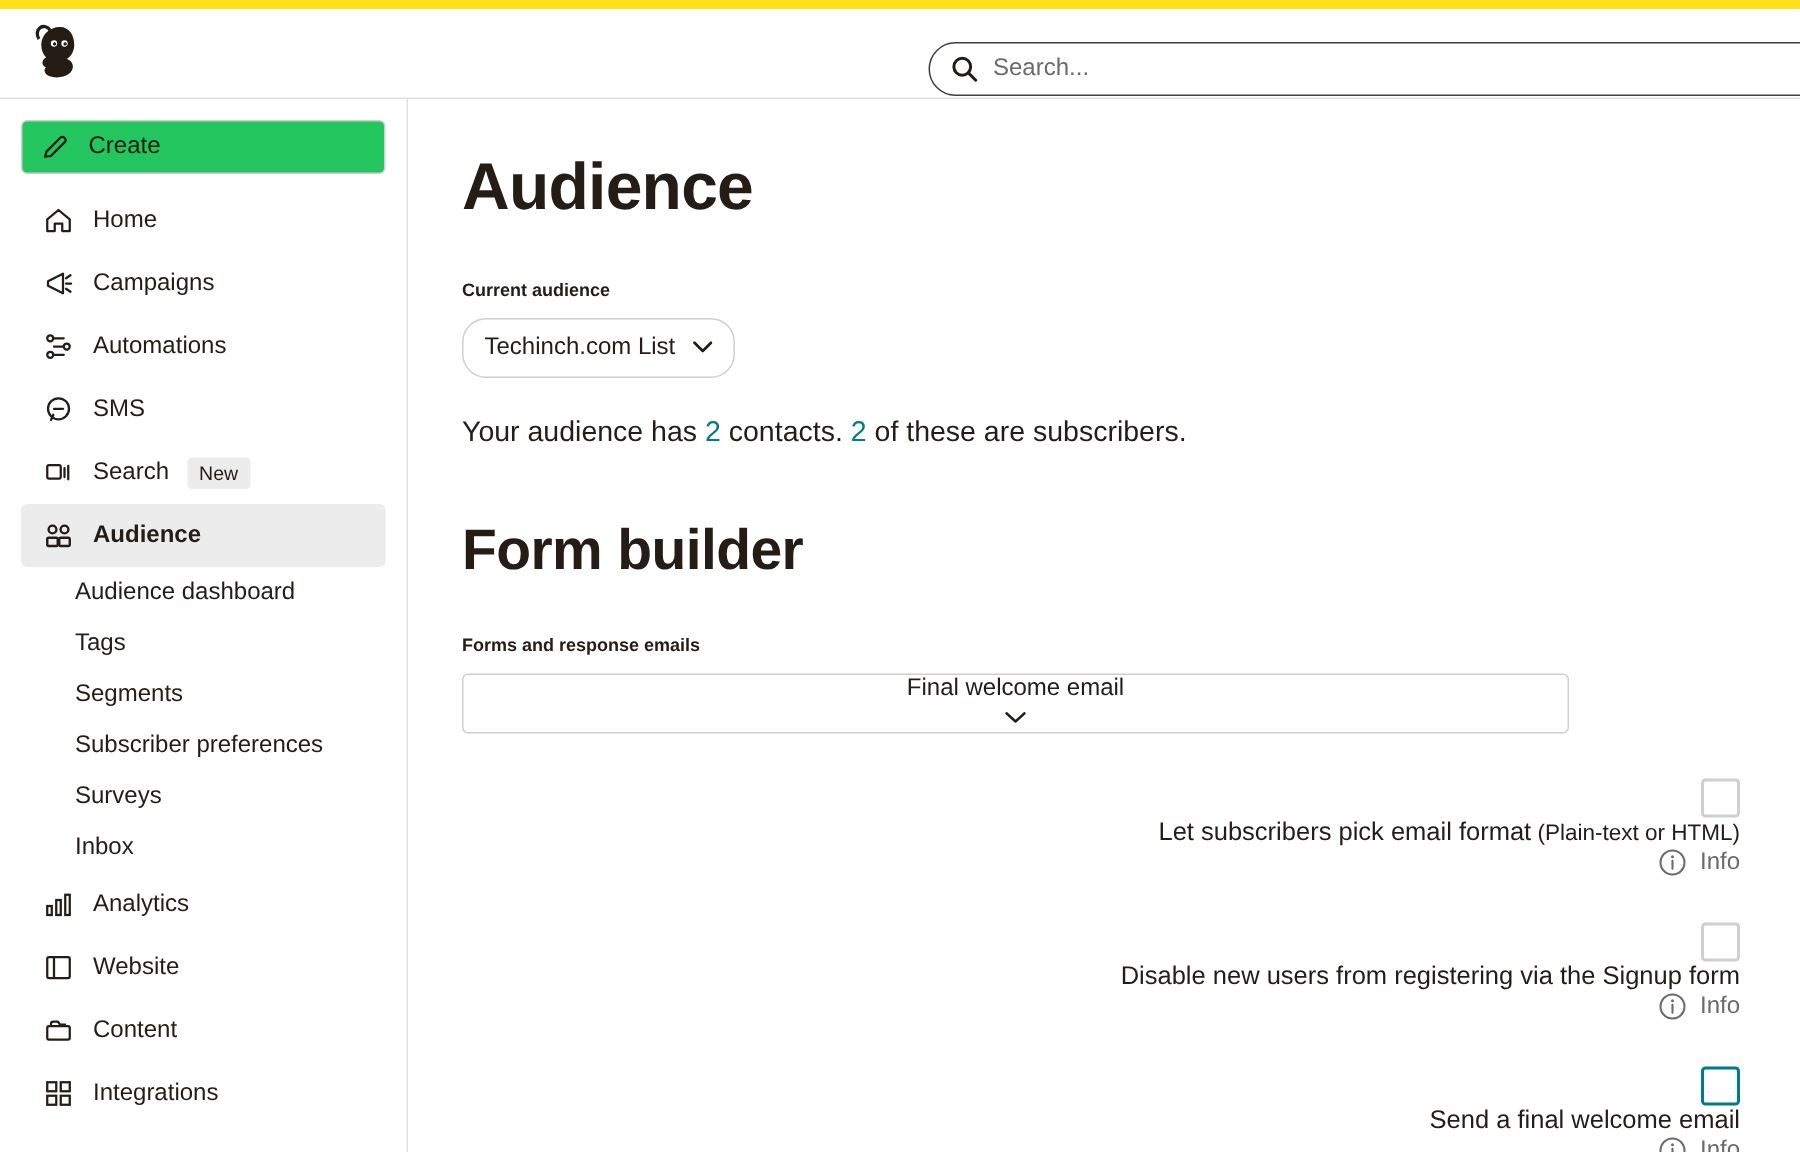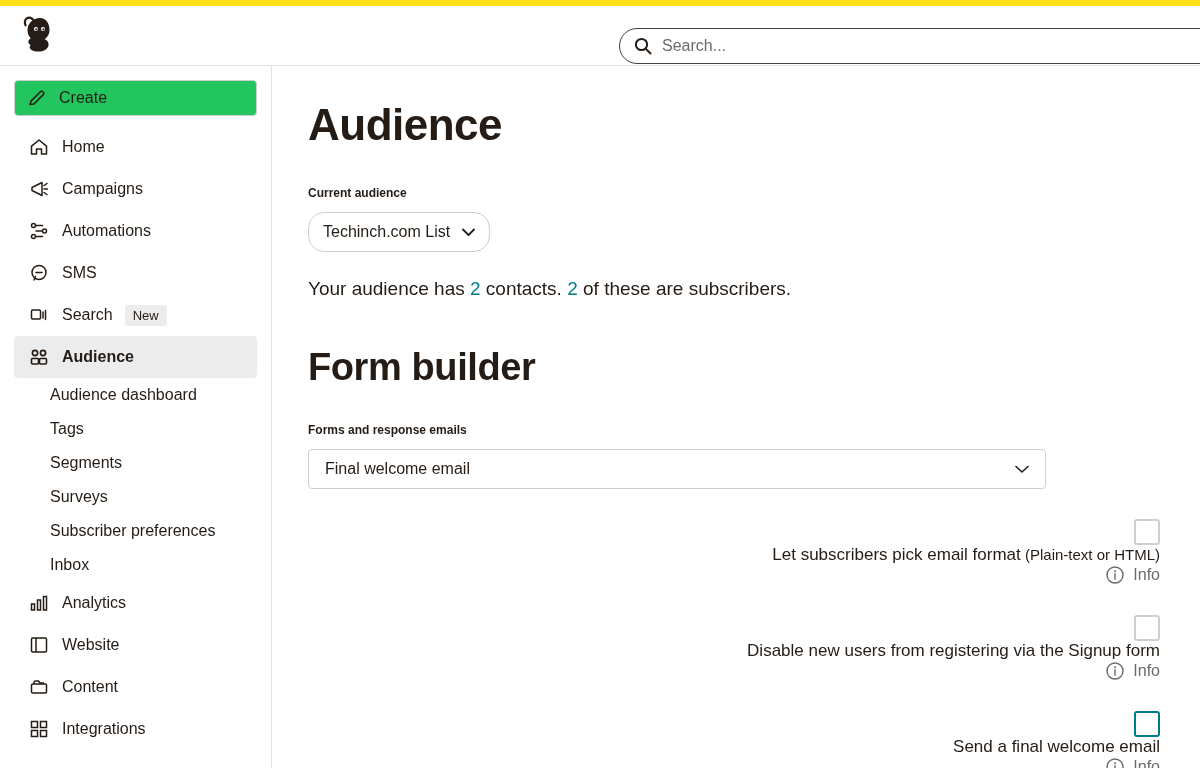--- a/index.html
+++ b/index.html
@@ -184,20 +184,21 @@
     height: 40px;
     border: 1px solid #cfcfcf;
     border-radius: 4px;
     display: flex;
     align-items: center;
     justify-content: space-between;
     padding: 0 16px;
     font-size: 16px;
     background: #fff;
     cursor: pointer;
+    flex-direction: column;
   }
   .check-row {
     display: flex;
     align-items: flex-end;
     margin-top: 30px;
     flex-direction: column;
   }
   .checkbox {
     width: 26px;
     height: 26px;
@@ -334,24 +335,24 @@
       <div class="sub-item">
         <span>Audience dashboard</span>
       </div>
       <div class="sub-item">
         <span>Tags</span>
       </div>
       <div class="sub-item">
         <span>Segments</span>
       </div>
       <div class="sub-item">
+        <span>Subscriber preferences</span>
+      </div>
+      <div class="sub-item">
         <span>Surveys</span>
-      </div>
-      <div class="sub-item">
-        <span>Subscriber preferences</span>
       </div>
       <div class="sub-item">
         <span>Inbox</span>
       </div>
 
       <div class="nav-item">
         <span class="ico">
           <svg width="20" height="20" viewBox="0 0 20 20">
             <rect x="2.5" y="11" width="3" height="6" fill="none" stroke="#241c15" stroke-width="1.5"></rect>
             <rect x="8.5" y="7" width="3" height="10" fill="none" stroke="#241c15" stroke-width="1.5"></rect>

